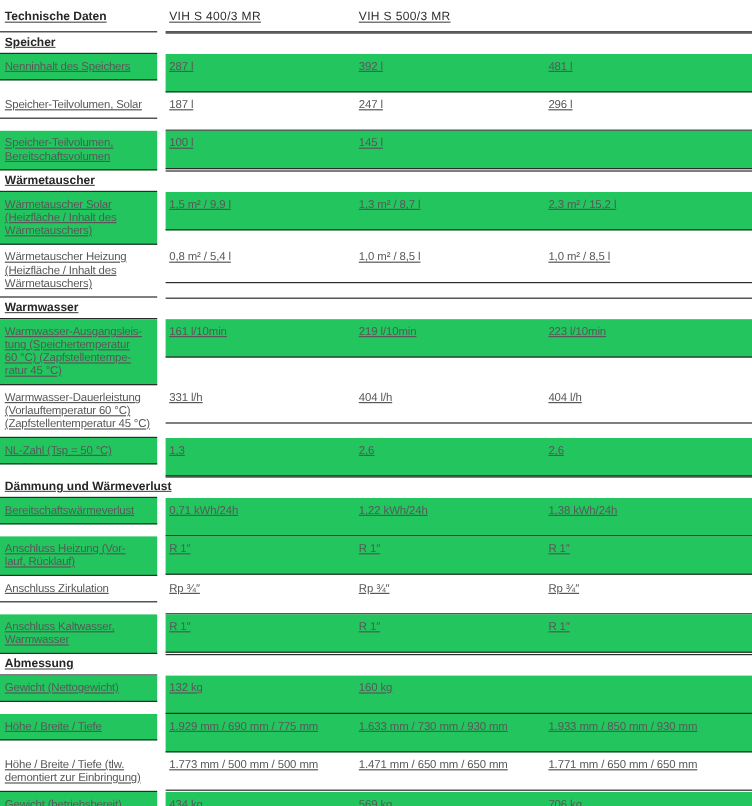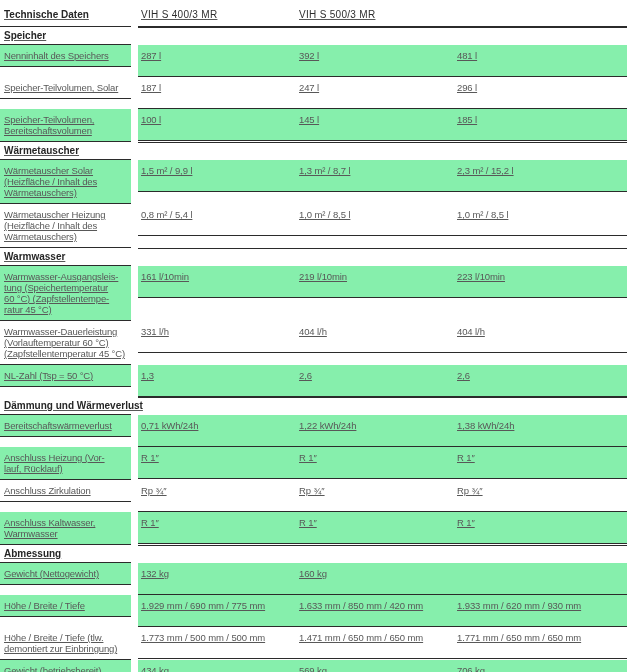--- a/index.html
+++ b/index.html
@@ -100,21 +100,21 @@
   }
   .data-row .vcell {
     font-size: 9.5px;
     line-height: 11px;
     letter-spacing: -0.1px;
     padding-top: 5px;
     padding-bottom: 15px;
     white-space: nowrap;
   }
   .data-row.shaded .lcell,
-  .data-row.shaded .vals { background: #86efac; }
+  .data-row.shaded .vals { background: #22c55e; }
 </style>
 </head>
 <body>
 
 <div class="doc">
 
   <div class="row header-row">
     <div class="lcell">Technische Daten</div>
     <div class="vals">
       <div class="vcell">VIH S 400/3 MR</div>
@@ -142,21 +142,20 @@
           <div class="vcell">247 l</div>
           <div class="vcell">296 l</div>
         </div>
       </div>
       <div class="row data-row shaded">
         <div class="lcell">Speicher-Teilvolumen,
 Bereitschaftsvolumen</div>
         <div class="vals">
           <div class="vcell">100 l</div>
           <div class="vcell">145 l</div>
-          <div class="vcell">185 l</div>
         </div>
       </div>
       <div class="row section-row">
         <div class="lcell">Wärmetauscher</div>
         <div class="vals"></div>
       </div>
       <div class="row data-row shaded">
         <div class="lcell">Wärmetauscher Solar
 (Heizfläche / Inhalt des
 Wärmetauschers)</div>
@@ -255,22 +254,22 @@
         <div class="lcell">Gewicht (Nettogewicht)</div>
         <div class="vals">
           <div class="vcell">132 kg</div>
           <div class="vcell">160 kg</div>
         </div>
       </div>
       <div class="row data-row shaded">
         <div class="lcell">Höhe / Breite / Tiefe</div>
         <div class="vals">
           <div class="vcell">1.929 mm / 690 mm / 775 mm</div>
-          <div class="vcell">1.633 mm / 850 mm / 420 mm</div>
-          <div class="vcell">1.933 mm / 620 mm / 930 mm</div>
+          <div class="vcell">1.633 mm / 730 mm / 930 mm</div>
+          <div class="vcell">1.933 mm / 850 mm / 930 mm</div>
         </div>
       </div>
       <div class="row data-row">
         <div class="lcell">Höhe / Breite / Tiefe (tlw.
 demontiert zur Einbringung)</div>
         <div class="vals">
           <div class="vcell">1.773 mm / 500 mm / 500 mm</div>
           <div class="vcell">1.471 mm / 650 mm / 650 mm</div>
           <div class="vcell">1.771 mm / 650 mm / 650 mm</div>
         </div>

